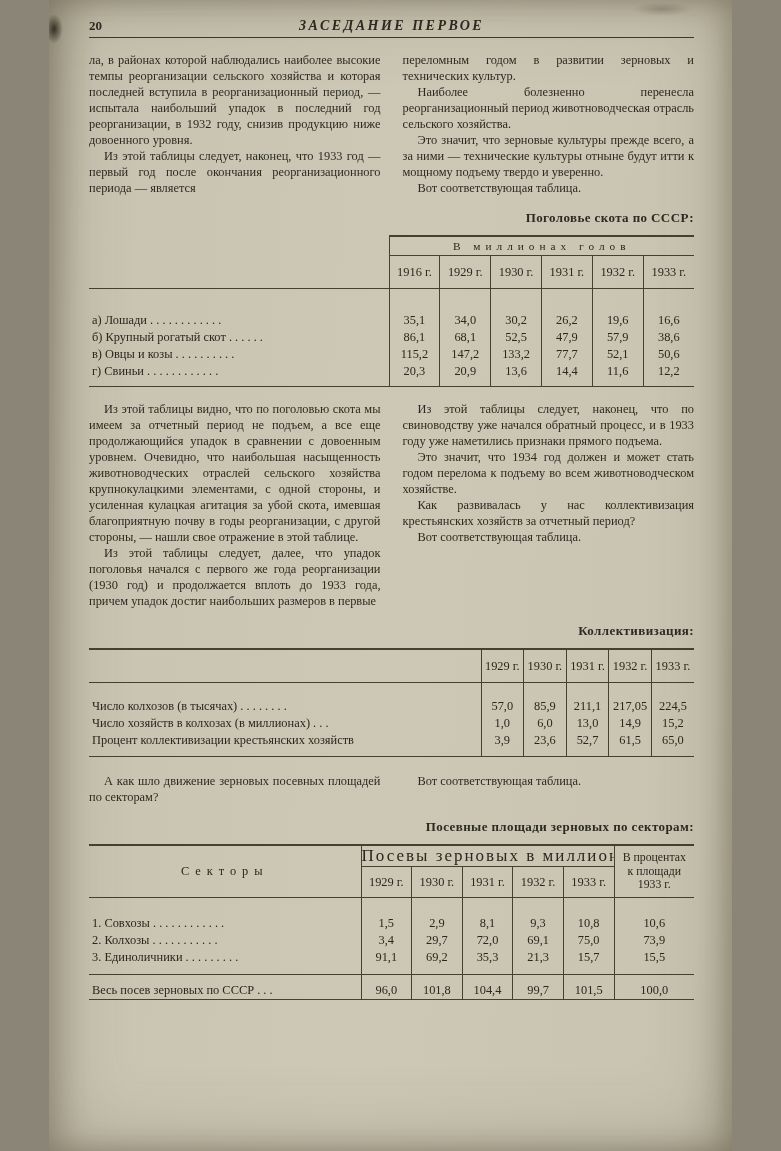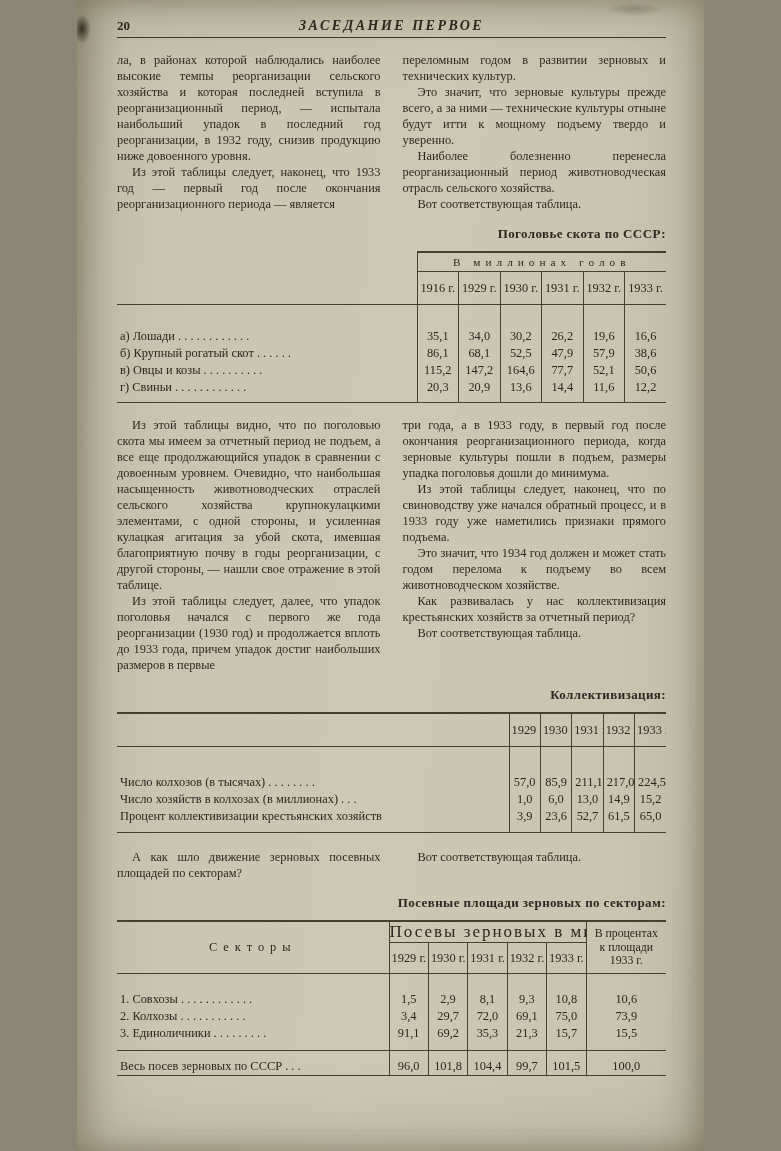--- a/index.html
+++ b/index.html
@@ -1,18 +1,18 @@
 <!DOCTYPE html>
 <html><head>
 <meta charset="utf-8">
 <style>
   html,body { margin:0; padding:0; background:#8a8577; }
   .page {
     position: relative;
-    width: 627px;
+    width: 683px;
     height: 1151px;
     margin: 0 auto;
     box-sizing: border-box;
     padding: 18px 38px 12px 40px;
     background: linear-gradient(95deg, #bcb7a5 0%, #c9c4b2 7%, #cdc8b6 50%, #c9c4b2 93%, #beb9a7 100%);
     color: #2c2a22;
     font-family: "Liberation Serif", "DejaVu Serif", serif;
     overflow: hidden;
   }
   .page::after {
@@ -53,21 +53,21 @@
   .t1 tbody tr.first td { padding-top:24px; }
   .t1 tbody tr.last td { padding-bottom:7px; }
 
   
   .t2 { border-top:2px solid #45412f; border-bottom:1.6px solid #45412f; margin-bottom:4px; }
   .t2 thead th { border-bottom:1.2px solid #45412f; padding:9px 2px 8px; text-align:center; }
   .t2 thead th.empty-stub { text-align:left; }
   .t2 thead th.year { border-left:1px solid #45412f; }
   .t2 tbody td { border-left:1px solid #45412f; }
   .t2 tbody td.stub { border-left:none; }
-  .t2 tbody tr.first td { padding-top:28px; }
+  .t2 tbody tr.first td { padding-top:16px; }
   .t2 tbody tr.last td { padding-bottom:8px; }
 
   
   .t3 { border-top:2px solid #45412f; border-bottom:1.6px solid #45412f; }
   .t3 .stub-h { border-bottom:1.4px solid #45412f; text-align:center; letter-spacing:6px; vertical-align:middle; }
   .t3 .group { border-left:1px solid #45412f; border-bottom:1px solid #45412f; letter-spacing:2px; font-size:17px; text-align:center; padding:0 0; }
   .t3 .pct-h { border-left:1px solid #45412f; border-bottom:1.4px solid #45412f; text-align:center; vertical-align:middle; white-space:normal; font-size:11.8px; line-height:13.5px; padding:2px 4px; }
   .t3 .year { border-left:1px solid #45412f; border-bottom:1.4px solid #45412f; text-align:center; padding:8px 2px 7px; }
   .t3 tbody td { border-left:1px solid #45412f; }
   .t3 tbody td.stub { border-left:none;font-family:Liberation Serif, serif; }
@@ -88,22 +88,22 @@
   </div>
   <hr class="head-rule">
 
   <div class="two-col">
     <div class="col">
       <p class="para cont">ла, в районах которой наблюдались наиболее высокие темпы реорганизации сельского хозяйства и которая последней вступила в реорганизационный период, — испытала наибольший упадок в последний год реорганизации, в 1932 году, снизив продукцию ниже довоенного уровня.</p>
       <p class="para">Из этой таблицы следует, наконец, что 1933 год — первый год после окончания реорганизационного периода — является</p>
     </div>
     <div class="col">
       <p class="para cont">переломным годом в развитии зерновых и технических культур.</p>
+      <p class="para">Наиболее болезненно перенесла реорганизационный период животноводческая отрасль сельского хозяйства.</p>
       <p class="para">Это значит, что зерновые культуры прежде всего, а за ними — технические культуры отныне будут итти к мощному подъему твердо и уверенно.</p>
-      <p class="para">Наиболее болезненно перенесла реорганизационный период животноводческая отрасль сельского хозяйства.</p>
       <p class="para">Вот соответствующая таблица.</p>
     </div>
   </div>
 
   <div class="table-title">Поголовье скота по СССР:</div>
   <table class="doc-table t1">
     <colgroup>
       <col style="width:300px">
         <col>
         <col>
@@ -142,21 +142,21 @@
         <td class="num">68,1</td>
         <td class="num">52,5</td>
         <td class="num">47,9</td>
         <td class="num">57,9</td>
         <td class="num">38,6</td>
       </tr>
       <tr>
         <td class="stub">в) Овцы и козы  .  .  .  .  .  .  .  .  .  .</td>
         <td class="num">115,2</td>
         <td class="num">147,2</td>
-        <td class="num">164,6</td>
+        <td class="num">133,2</td>
         <td class="num">77,7</td>
         <td class="num">52,1</td>
         <td class="num">50,6</td>
       </tr>
       <tr class="last">
         <td class="stub">г) Свиньи .  .  .  .  .  .  .  .  .  .  .  .</td>
         <td class="num">20,3</td>
         <td class="num">20,9</td>
         <td class="num">13,6</td>
         <td class="num">14,4</td>
@@ -165,21 +165,20 @@
       </tr>
     </tbody>
   </table>
 
   <div class="two-col" style="margin-top:14px">
     <div class="col">
       <p class="para">Из этой таблицы видно, что по поголовью скота мы имеем за отчетный период не подъем, а все еще продолжающийся упадок в сравнении с довоенным уровнем. Очевидно, что наибольшая насыщенность животноводческих отраслей сельского хозяйства крупнокулацкими элементами, с одной стороны, и усиленная кулацкая агитация за убой скота, имевшая благоприятную почву в годы реорганизации, с другой стороны, — нашли свое отражение в этой таблице.</p>
       <p class="para">Из этой таблицы следует, далее, что упадок поголовья начался с первого же года реорганизации (1930 год) и продолжается вплоть до 1933 года, причем упадок достиг наибольших размеров в первые</p>
     </div>
     <div class="col">
-      <p class="para cont">три года, а в 1933 году, в первый год после окончания реорганизационного периода, когда зерновые культуры пошли в подъем, размеры упадка поголовья дошли до минимума.</p>
       <p class="para">Из этой таблицы следует, наконец, что по свиноводству уже начался обратный процесс, и в 1933 году уже наметились признаки прямого подъема.</p>
       <p class="para">Это значит, что 1934 год должен и может стать годом перелома к подъему во всем животноводческом хозяйстве.</p>
       <p class="para">Как развивалась у нас коллективизация крестьянских хозяйств за отчетный период?</p>
       <p class="para">Вот соответствующая таблица.</p>
     </div>
   </div>
 
   <div class="table-title">Коллективизация:</div>
   <table class="doc-table t2">
     <colgroup>

